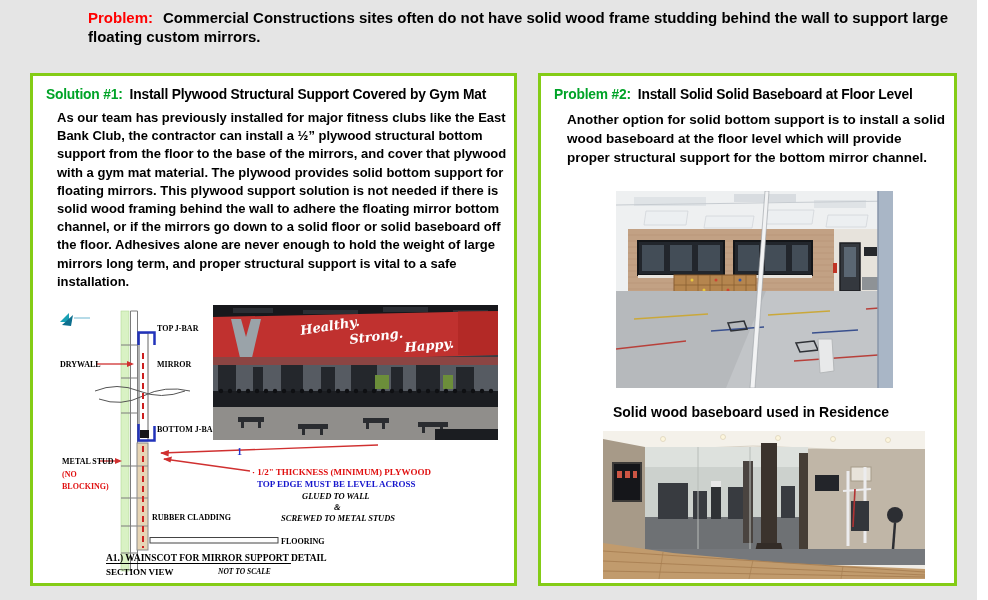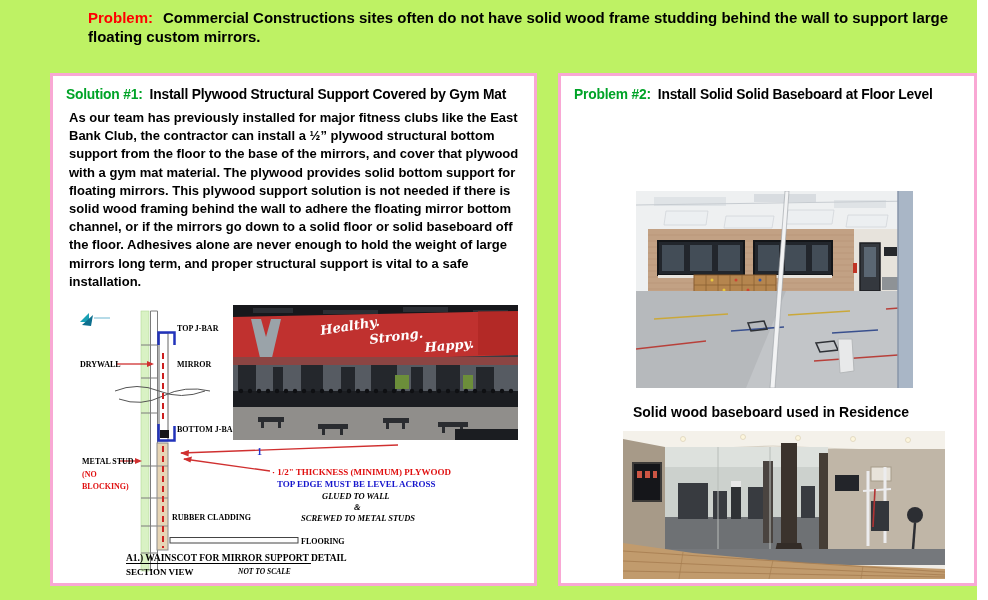--- a/index.html
+++ b/index.html
@@ -1,29 +1,29 @@
 <!DOCTYPE html>
 <html><head>
 <meta charset="utf-8">
 <style>
   html,body{margin:0;padding:0;background:#ffffff;}
-  .page{position:relative;width:977px;height:600px;background:#bef264;overflow:hidden;
+  .page{position:relative;width:977px;height:600px;background:#e5e5e5;overflow:hidden;
         font-family:"Liberation Sans",sans-serif;}
   .problem{position:absolute;left:88px;top:9px;width:872px;font-size:15px;font-weight:bold;
            line-height:1.25;color:#000;}
   .problem .plabel{color:#ff0000;margin-right:10px;}
-  .solbox{position:absolute;top:73px;height:513px;border:3px solid #f9a8d4;background:#fff;
-          box-sizing:border-box;margin-left:20px;}
+  .solbox{position:absolute;top:73px;height:513px;border:3px solid #84cc16;background:#fff;
+          box-sizing:border-box;}
   .box1{left:30px;width:487px;}
   .box2{left:538px;width:419px;}
   .solhead{position:absolute;left:13px;top:11px;font-size:13.8px;font-weight:bold;color:#000;
            letter-spacing:-0.2px;white-space:nowrap;}
   .solhead .slabel{color:#00a327;margin-right:7px;}
   .para{position:absolute;font-weight:bold;color:#000;}
-  .para1{left:16px;top:33px;width:464px;font-size:13px;line-height:18.2px;}
+  .para1{left:24px;top:33px;width:464px;font-size:13px;line-height:18.2px;}
   .para2{left:26px;top:34px;width:378px;font-size:13.5px;line-height:19px;}
   .caption2{position:absolute;left:20px;top:328px;width:380px;text-align:center;
             font-size:14px;font-weight:bold;color:#000;}
   svg{display:block;}
   .diagram{position:absolute;left:5px;top:227px;}
   .photo-gym{position:absolute;left:180px;top:229px;}
   .photo-studio{position:absolute;left:75px;top:115px;}
   .photo-residence{position:absolute;left:62px;top:355px;}
   .dser{font-family:"Liberation Serif",serif;font-weight:bold;}
   .dit{font-style:italic;}
@@ -201,20 +201,21 @@
           <rect x="227" y="122" width="3" height="6"></rect>
       </g>
       <rect x="222" y="124" width="63" height="11" fill="#1b1d21"></rect>
     </svg>
   </div>
 
   <div class="solbox box2">
     <div class="solhead">
       <span class="slabel">Problem #2:</span><span>Install Solid Solid Baseboard at Floor Level</span>
     </div>
+    <div class="para para2">Another option for solid bottom support is to install a solid wood baseboard at the floor level which will provide proper structural support for the bottom mirror channel.</div>
 
     <svg class="photo-studio" width="277" height="197" viewBox="0 0 277 197">
       <rect x="0" y="0" width="277" height="197" fill="#eef0f1"></rect>
       <g>
         <rect x="18" y="6" width="72" height="9" fill="#dfe3e6"></rect>
         <rect x="118" y="3" width="62" height="8" fill="#d8dce0"></rect>
         <rect x="198" y="9" width="52" height="8" fill="#dfe3e6"></rect>
         <polygon points="30,20 72,20 70,34 28,34" fill="#eceff1" stroke="#d2d6da" stroke-width="0.8"></polygon>
         <polygon points="90,25 138,25 136,37 88,37" fill="#eceff1" stroke="#d2d6da" stroke-width="0.8"></polygon>
         <polygon points="152,19 198,19 196,33 150,33" fill="#eceff1" stroke="#d2d6da" stroke-width="0.8"></polygon>

